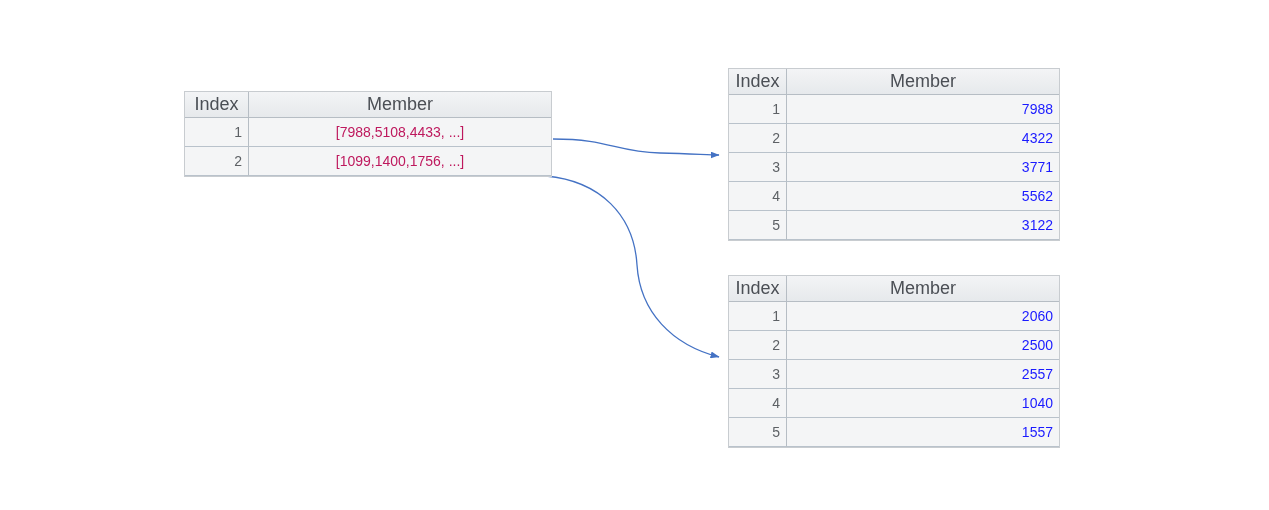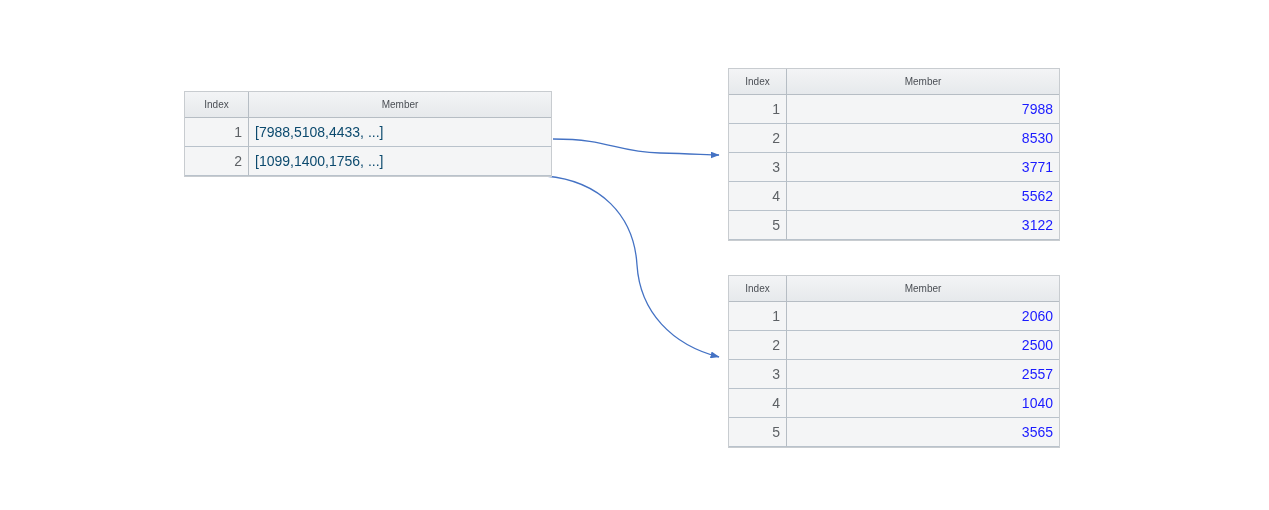--- a/index.html
+++ b/index.html
@@ -34,21 +34,21 @@
   .grid-table table {
     border-collapse: separate;
     border-spacing: 0;
     width: 100%;
     table-layout: fixed;
   }
   .grid-table th {
     background: linear-gradient(to bottom, #f3f4f6 0%, #eceef0 55%, #e6e9ec 100%);
     color: #4b4f55;
     font-weight: normal;
-    font-size: 10px;
+    font-size: 18px;
     height: 25px;
     line-height: 25px;
     padding: 0 6px;
     text-align: center;
     border-right: 1px solid #b6bdc4;
     border-bottom: 1px solid #b6bdc4;
     box-sizing: border-box;
     white-space: nowrap;
     overflow: hidden;
   }
@@ -69,22 +69,22 @@
   .grid-table tr:last-child td { border-bottom: 1px solid #b9c2cb; }
   .idx-cell {
     text-align: right;
     color: #5d6165;
   }
   .val-right {
     text-align: right;
     color: #1a1aff;
   }
   .val-left {
-    text-align: left;
-    color: #0c4a6e;
+    text-align: center;
+    color: #be185d;
   }
 
   
   #table-source {
     left: 184px;
     top: 91px;
     width: 368px;
   }
   #table-source col.c-idx { width: 64px; }
 
@@ -162,21 +162,21 @@
           <th class="last-col">Member</th>
         </tr>
       </thead>
       <tbody>
         <tr>
           <td class="idx-cell">1</td>
           <td class="val-right last-col">7988</td>
         </tr>
         <tr>
           <td class="idx-cell">2</td>
-          <td class="val-right last-col">8530</td>
+          <td class="val-right last-col">4322</td>
         </tr>
         <tr>
           <td class="idx-cell">3</td>
           <td class="val-right last-col">3771</td>
         </tr>
         <tr>
           <td class="idx-cell">4</td>
           <td class="val-right last-col">5562</td>
         </tr>
         <tr>
@@ -211,19 +211,19 @@
         <tr>
           <td class="idx-cell">3</td>
           <td class="val-right last-col">2557</td>
         </tr>
         <tr>
           <td class="idx-cell">4</td>
           <td class="val-right last-col">1040</td>
         </tr>
         <tr>
           <td class="idx-cell">5</td>
-          <td class="val-right last-col">3565</td>
+          <td class="val-right last-col">1557</td>
         </tr>
       </tbody>
     </table>
   </div>
 
 </div>
 
 </body></html>

